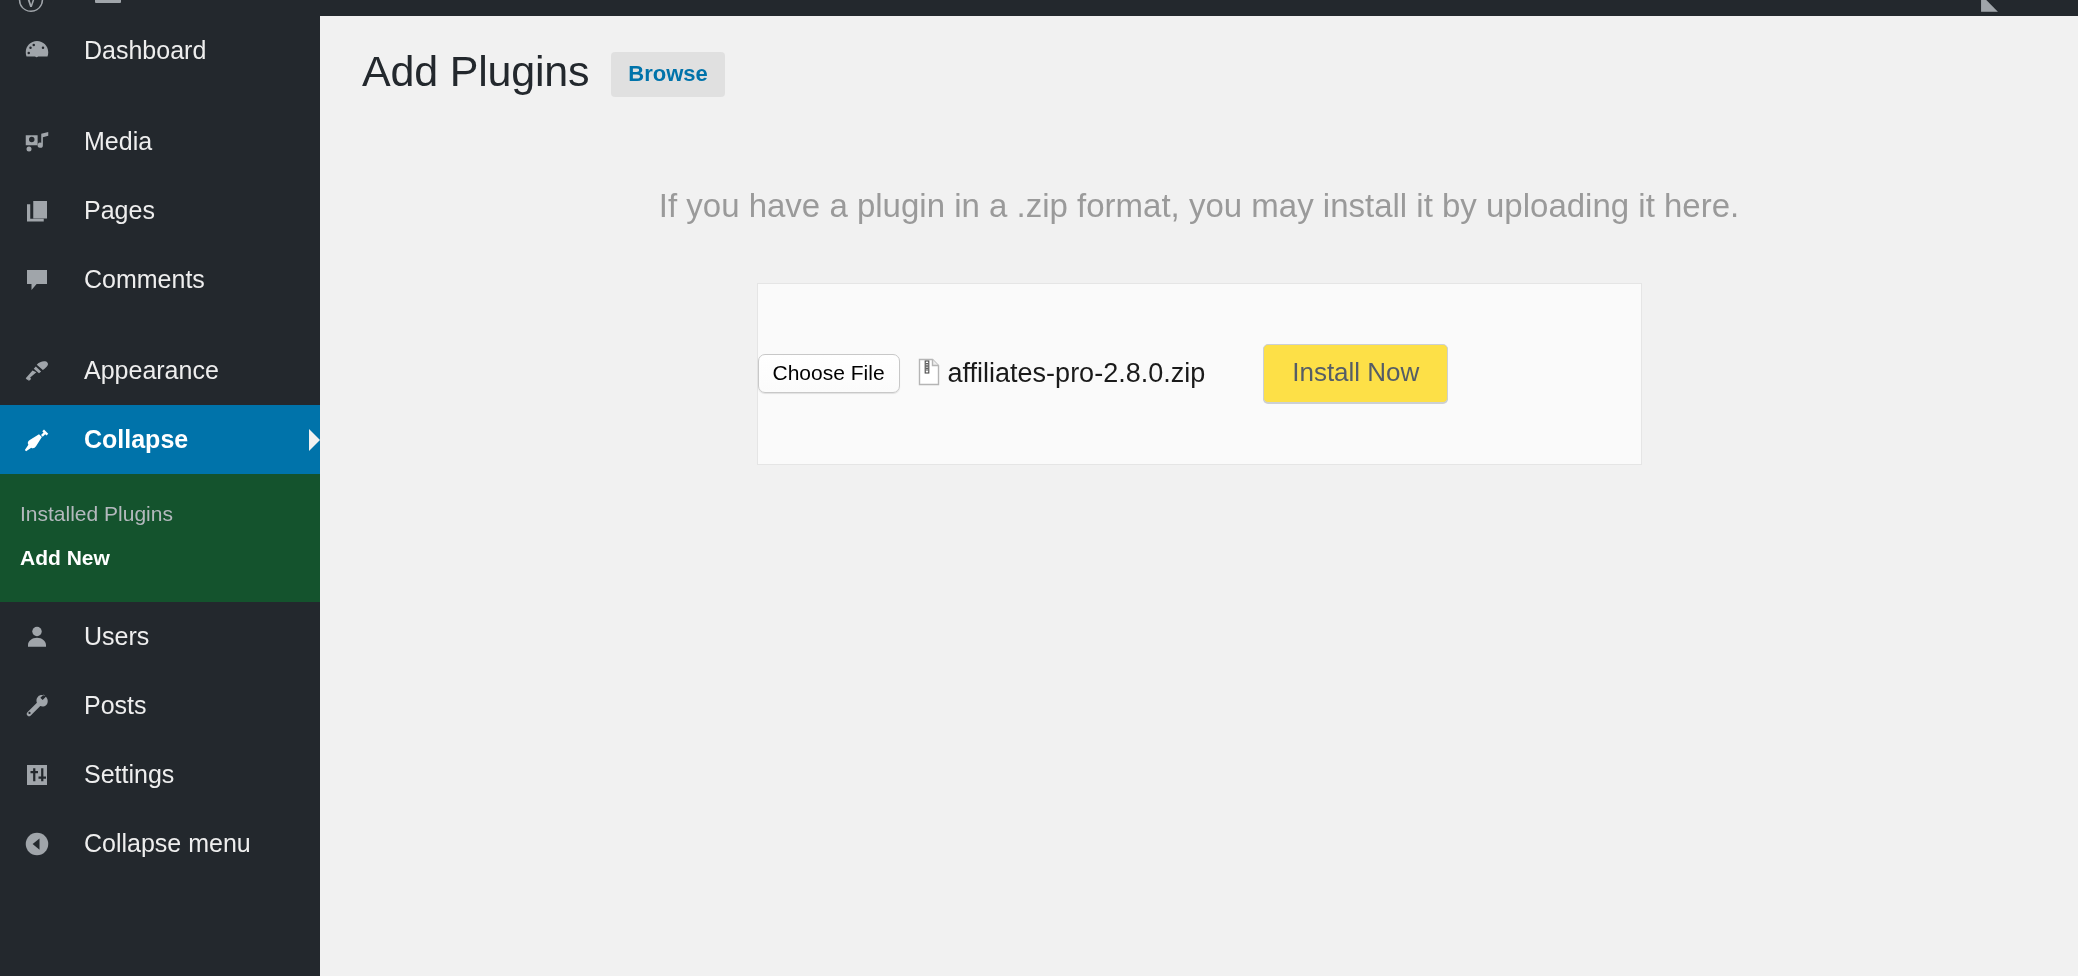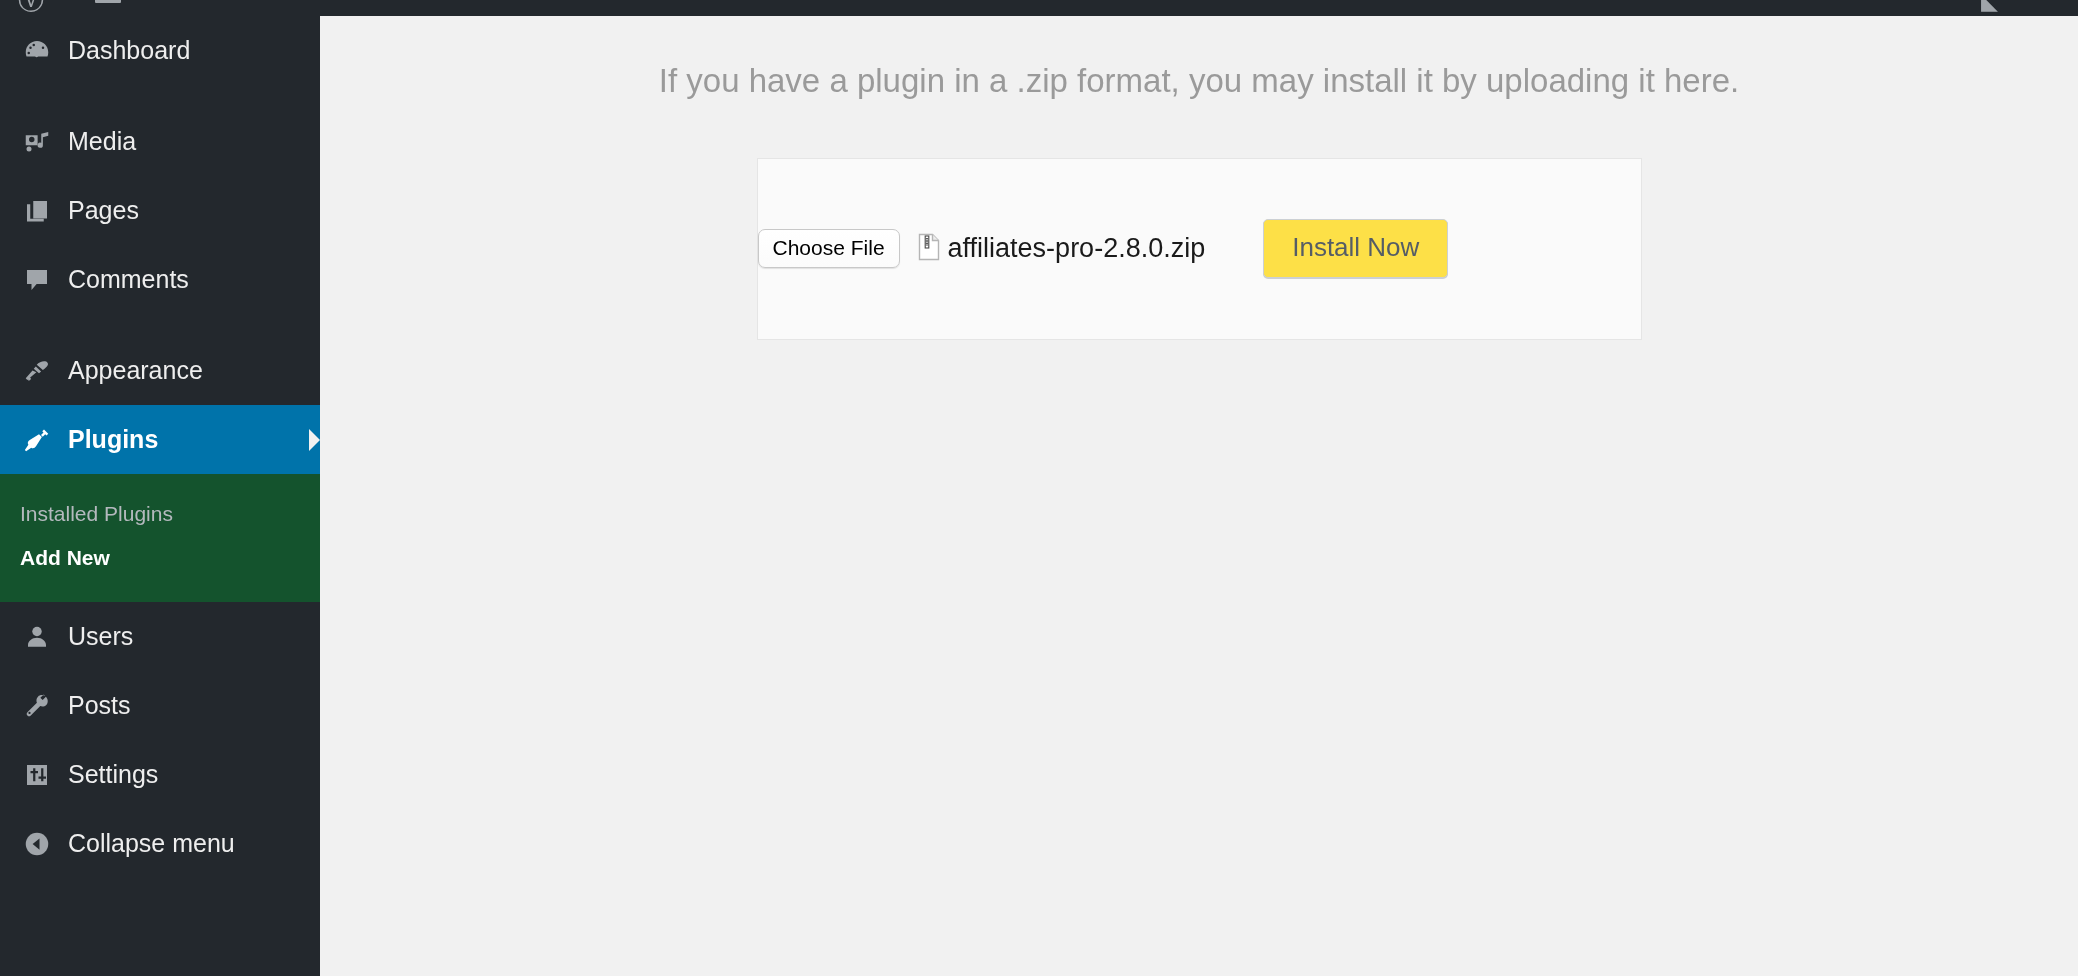--- a/index.html
+++ b/index.html
@@ -74,21 +74,21 @@
     user-select: none;
   }
   .menu-top .mi {
     width: 46px;
     min-width: 46px;
     display: flex;
     align-items: center;
     justify-content: center;
     color: #a0a5aa;
   }
-  .menu-top .mlabel { margin-left: 8px; white-space: nowrap; }
+  .menu-top .mlabel { margin-left: 24px; white-space: nowrap; }
 
   .menu-top.current {
     background: #0073aa;
     color: #ffffff;
     font-weight: 600;
   }
   .menu-top.current .mi { color: #ffffff; }
   .menu-top.current:after {
     content: "";
     position: absolute;
@@ -149,21 +149,21 @@
     color: #0073aa;
     font-size: 22px;
     font-weight: 700;
     padding: 9px 17px 10px 17px;
     border-radius: 4px;
     cursor: pointer;
     user-select: none;
   }
 
   #upload-area {
-    margin-top: 44px;
+    margin-top: 88px;
     text-align: center;
   }
   #upload-instructions {
     font-size: 33px;
     font-weight: 300;
     color: #9a9a9a;
     line-height: 1.3;
   }
 
   #upload-panel {
@@ -289,21 +289,21 @@
         <span class="mlabel">Appearance</span>
       </li>
 
       <li class="menu-top current">
         <span class="mi">
           <svg width="30" height="30" viewBox="0 0 24 24" fill="currentColor">
             <path d="M17.6 3.6l-1.4 1.4 1 1-2 2 1.4 1.4 2-2 1 1 1.4-1.4-3.4-3.4z"></path>
             <path d="M13.6 7.3L6.2 12c-1.6 1-2 2.6-1.1 3.8l-2.8 4.1 1 1 4.1-2.8c1.2.9 2.8.5 3.8-1.1l4.7-7.4-2.3-2.3z"></path>
           </svg>
         </span>
-        <span class="mlabel">Plugins</span>
+        <span class="mlabel">Collapse</span>
       </li>
 
       <li>
         <ul class="submenu">
           <li>
             <span>Installed Plugins</span>
           </li>
           <li class="current">
             <span>Add New</span>
           </li>
@@ -346,20 +346,24 @@
           </svg>
         </span>
         <span class="mlabel">Collapse menu</span>
       </li>
 
     </ul>
   </div>
 
   <div id="wpbody">
 
+    <div id="page-head">
+      <h1 id="page-title">Add Plugins</h1>
+      <span id="browse-tab">Browse</span>
+    </div>
 
     <div id="upload-area">
 
       <p id="upload-instructions">If you have a plugin in a .zip format, you may install it by uploading it here.</p>
 
       <div id="upload-panel">
         <div id="file-row">
 
           <button class="choose-file-btn">Choose File</button>
 

